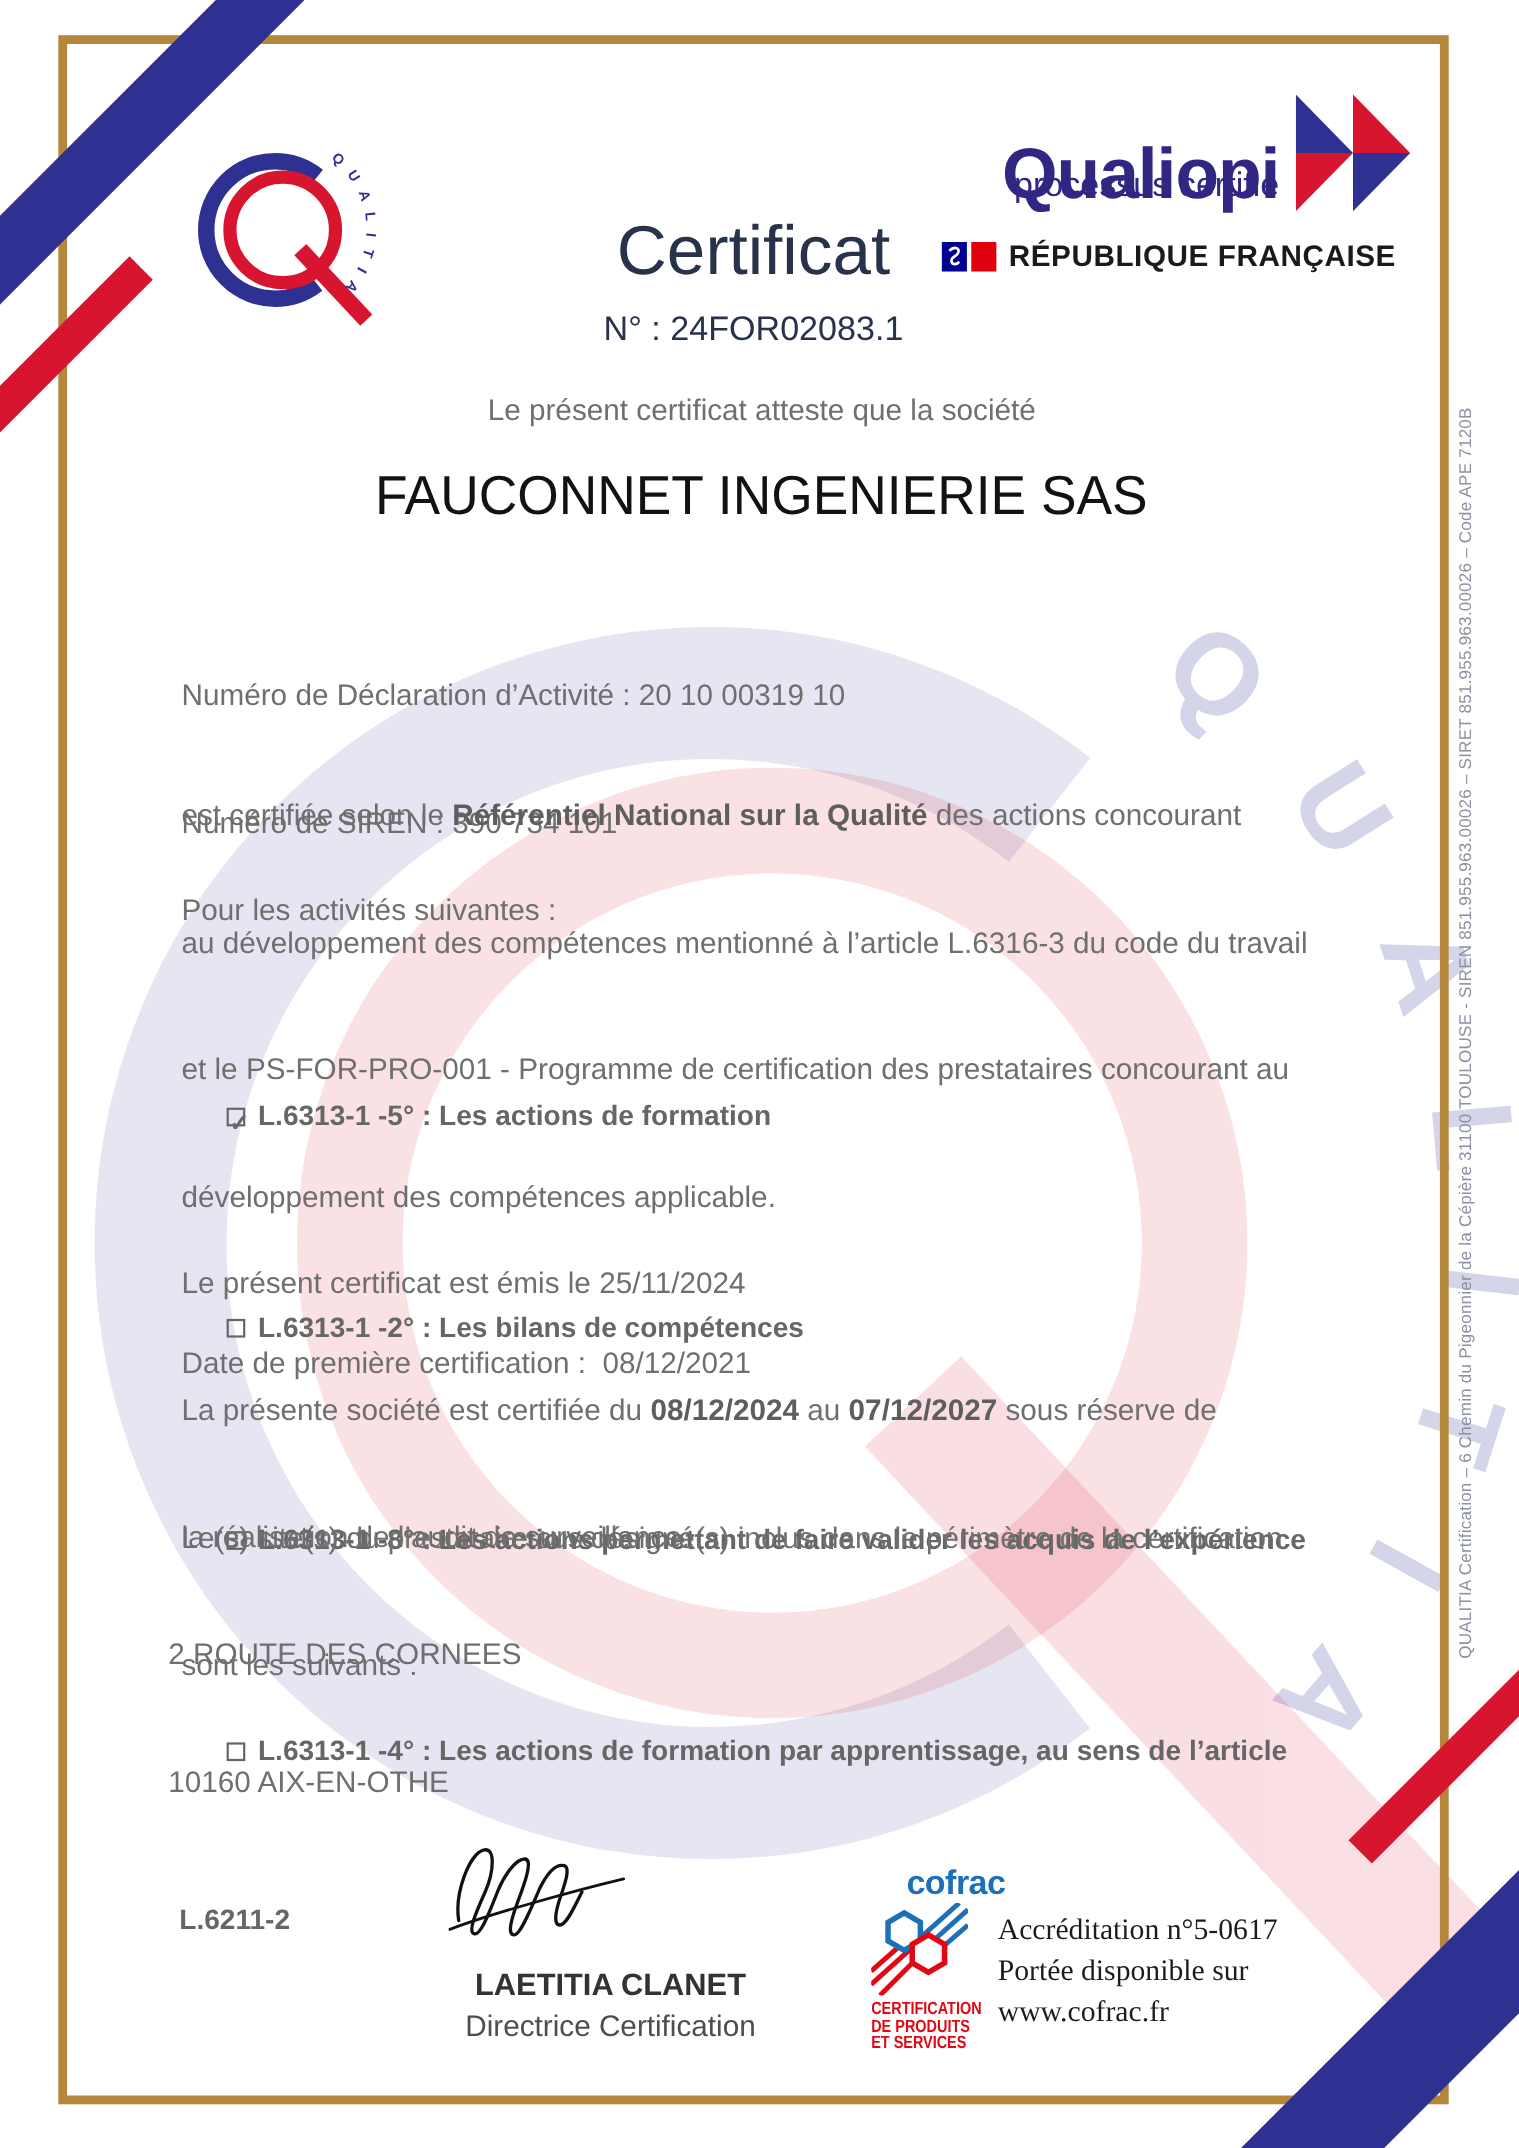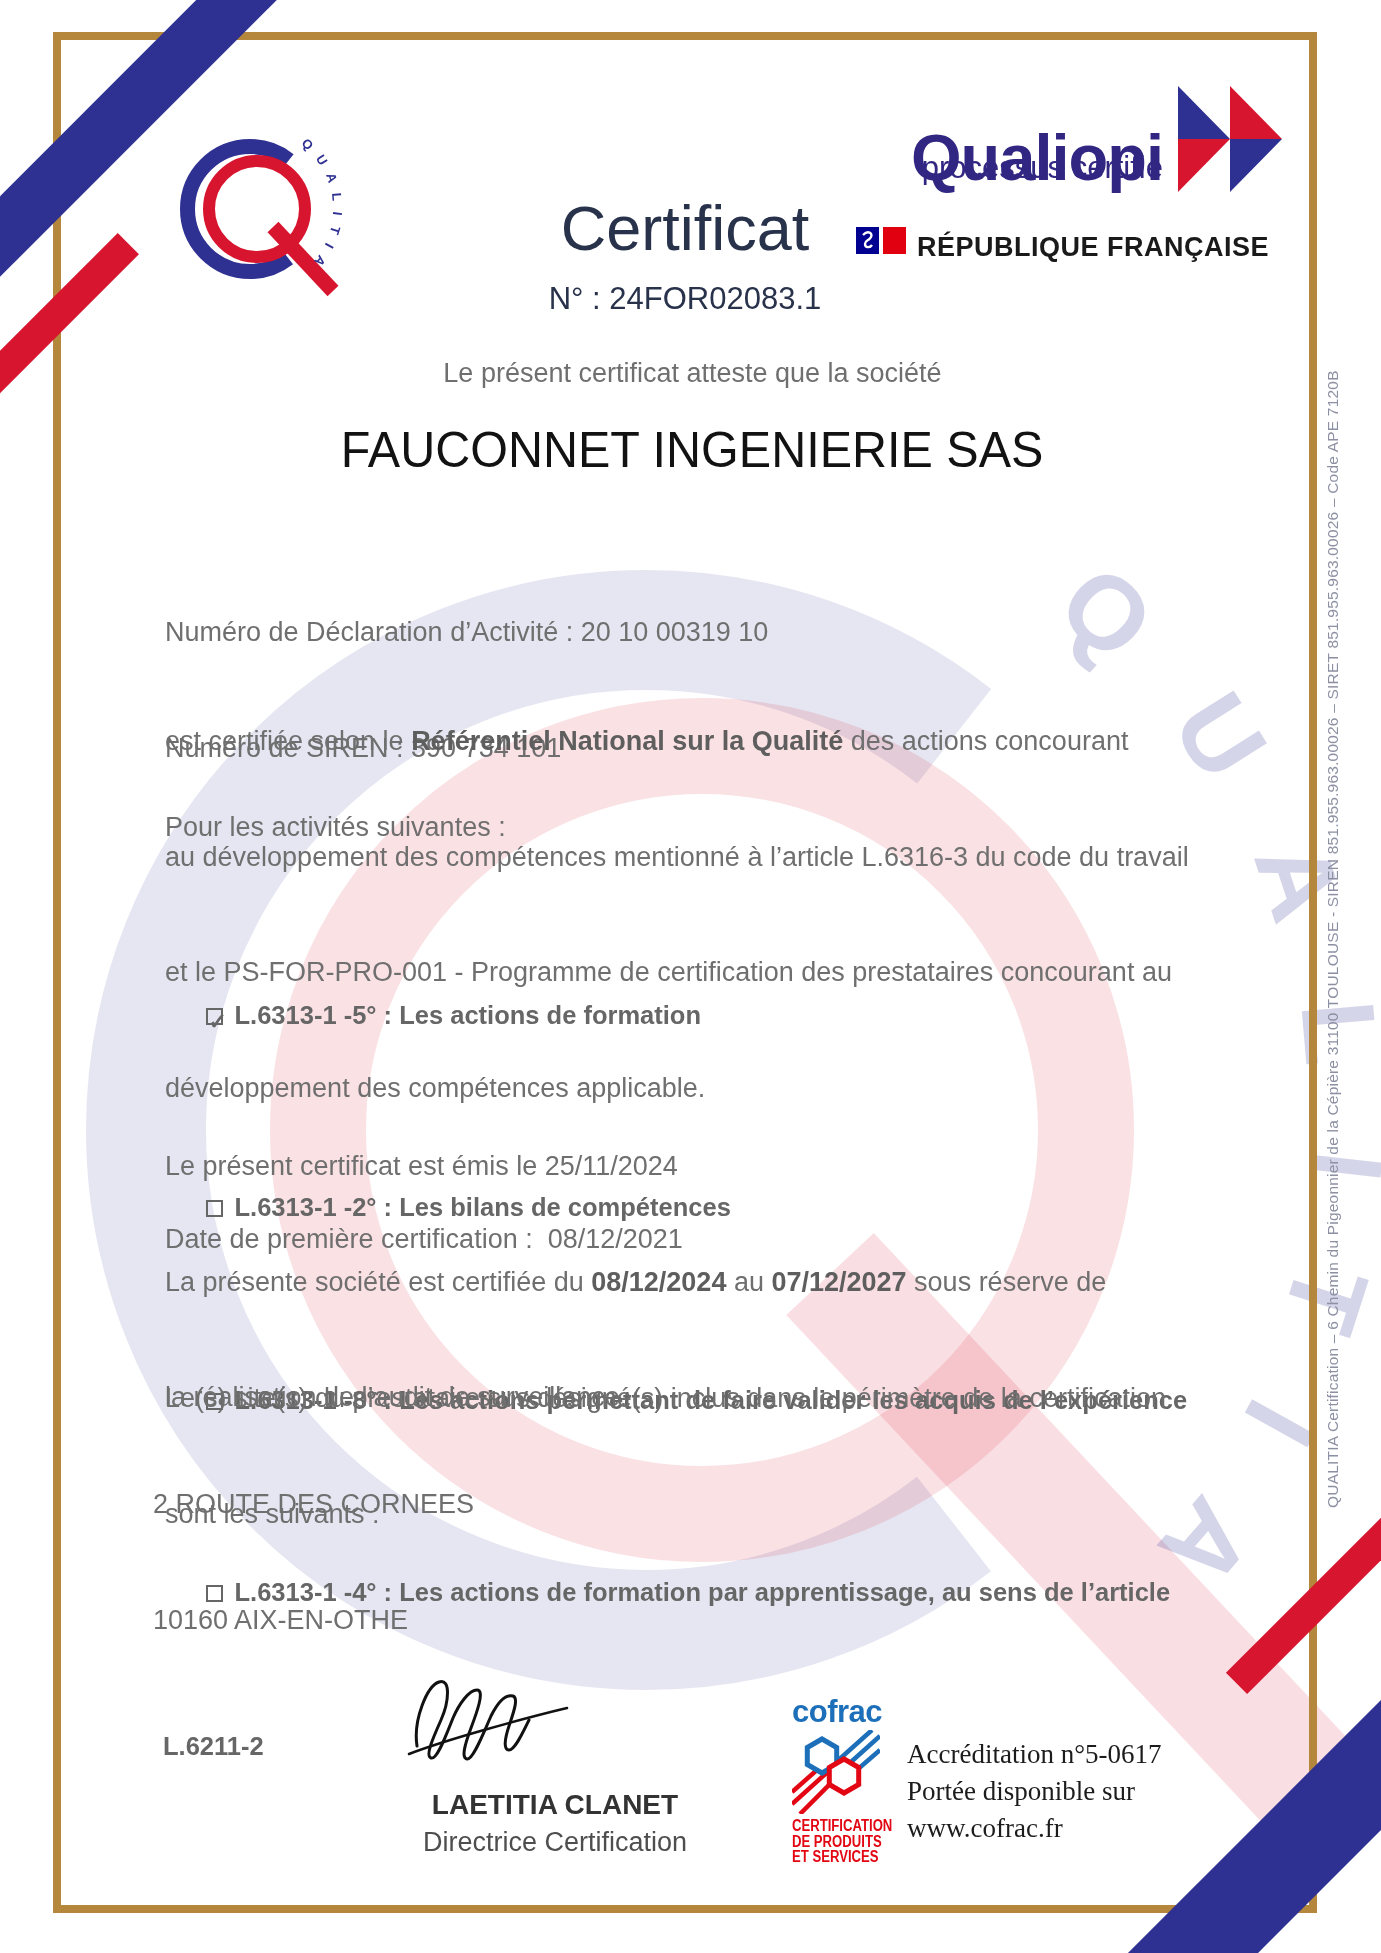--- a/index.html
+++ b/index.html
@@ -32,21 +32,21 @@
   .watermark{position:absolute; left:-450px; top:10px; z-index:1; pointer-events:none;}
   
   .qlogo{position:absolute; left:113px; top:69px; z-index:4;}
   
   .q-brand{position:absolute; left:860px; top:74px; width:303px; text-align:right;
     font-size:65px; font-weight:bold; letter-spacing:-1px; color:var(--qualiopi-navy,#312783); z-index:4;margin-top:46px;}
   .q-arrows{position:absolute; left:1178px; top:86px; z-index:4;}
   .q-tagline{position:absolute; left:880px; top:150px; width:283px; text-align:right;
     font-size:31px; color:var(--qualiopi-navy,#312783); z-index:4;}
   .rf-row{position:absolute; left:856px; top:218px; display:flex; align-items:center; gap:11px; z-index:4;}
-  .rf-label{font-size:27px; font-weight:bold; color:#1a1a1a; letter-spacing:.5px; white-space:nowrap;margin-top:14px;}
+  .rf-label{font-size:27px; font-weight:bold; color:#1a1a1a; letter-spacing:.5px; white-space:nowrap;}
   
   .title{position:absolute; left:280px; top:192px; width:810px; text-align:center;
     font-size:63px; color:var(--navy-text,#28324B); z-index:4;}
   .cert-no{position:absolute; left:280px; top:281px; width:810px; text-align:center;
     font-size:31px; color:var(--navy-text,#28324B); z-index:4; white-space:pre-wrap;}
   
   .txt{position:absolute; z-index:4; color:var(--body-gray,#6F6F6F); font-size:27px; white-space:pre-wrap;}
   .center{text-align:center;}
   .lh{line-height:38.5px;}
   .attest{left:165px; top:358px; width:1055px;}
@@ -67,21 +67,21 @@
   .sites{left:165px; top:1302px;}
   .addr{left:153px; top:1408px;}
   
   .sig{position:absolute; left:405px; top:1668px; z-index:4;}
   .sig-name{position:absolute; left:330px; top:1789px; width:450px; text-align:center;
     font-size:28px; font-weight:bold; color:#333; z-index:4;}
   .sig-role{position:absolute; left:330px; top:1827px; width:450px; text-align:center;
     font-size:27px; color:#4e4e4e; z-index:4;}
   
   .cofrac{position:absolute; left:792px; top:1694px; width:110px; z-index:4;}
-  .cofrac-brand{font-size:31px; font-weight:bold; color:var(--cofrac-blue,#1C6FB8); letter-spacing:-.5px;}
+  .cofrac-brand{font-size:31px; font-weight:bold; color:var(--cofrac-blue,#1C6FB8); letter-spacing:-.5px;margin-left:32px;}
   .cofrac-caption{font-size:16px; font-weight:bold; color:var(--cofrac-red,#E30613);
     line-height:15.5px; white-space:nowrap;}
   .cofrac-caption div{transform:scaleX(.82); transform-origin:left;}
   .accred{position:absolute; left:907px; top:1736px; z-index:4;
     font-family:"Liberation Serif", serif; font-size:27px; color:#1c1c1c; line-height:37px; white-space:nowrap;}
   
   .side-vert{position:absolute; left:1324px; top:488px; height:1020px; width:24px; z-index:4;
     writing-mode:vertical-rl; transform:rotate(180deg); font-size:15.5px; letter-spacing:.2px;
     color:#8C90A2; white-space:nowrap;}
 </style>

